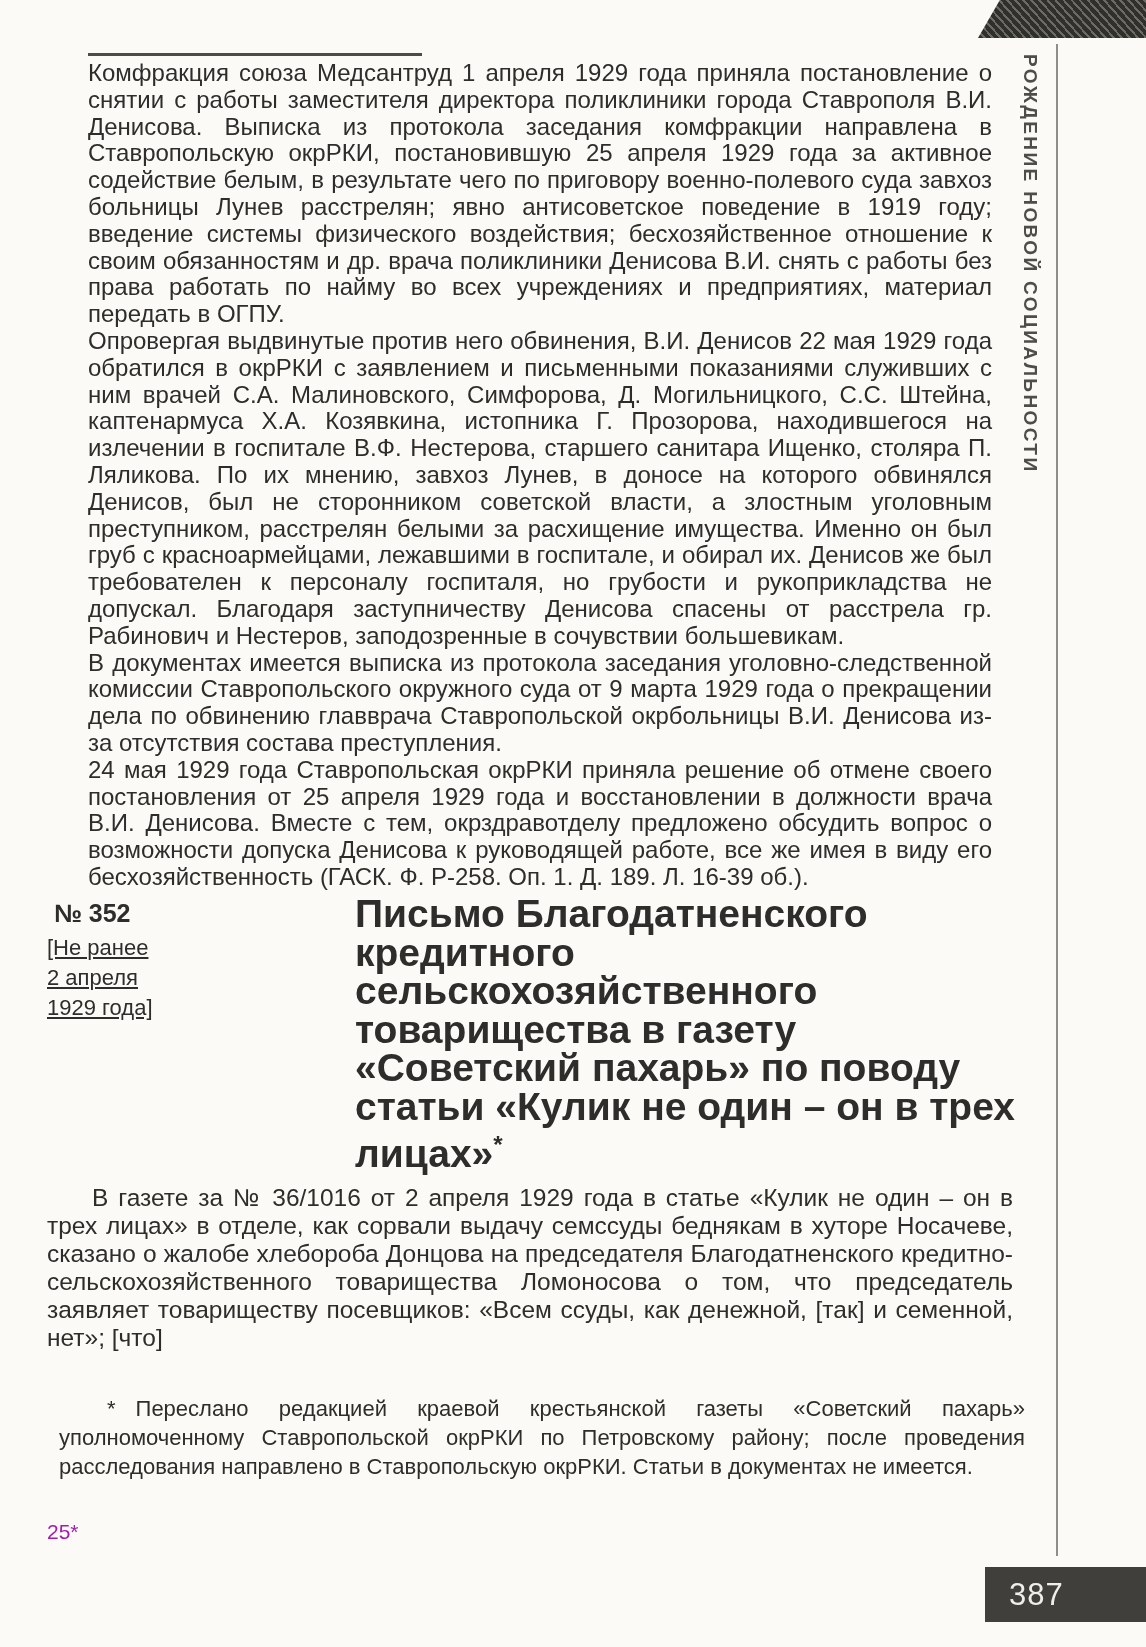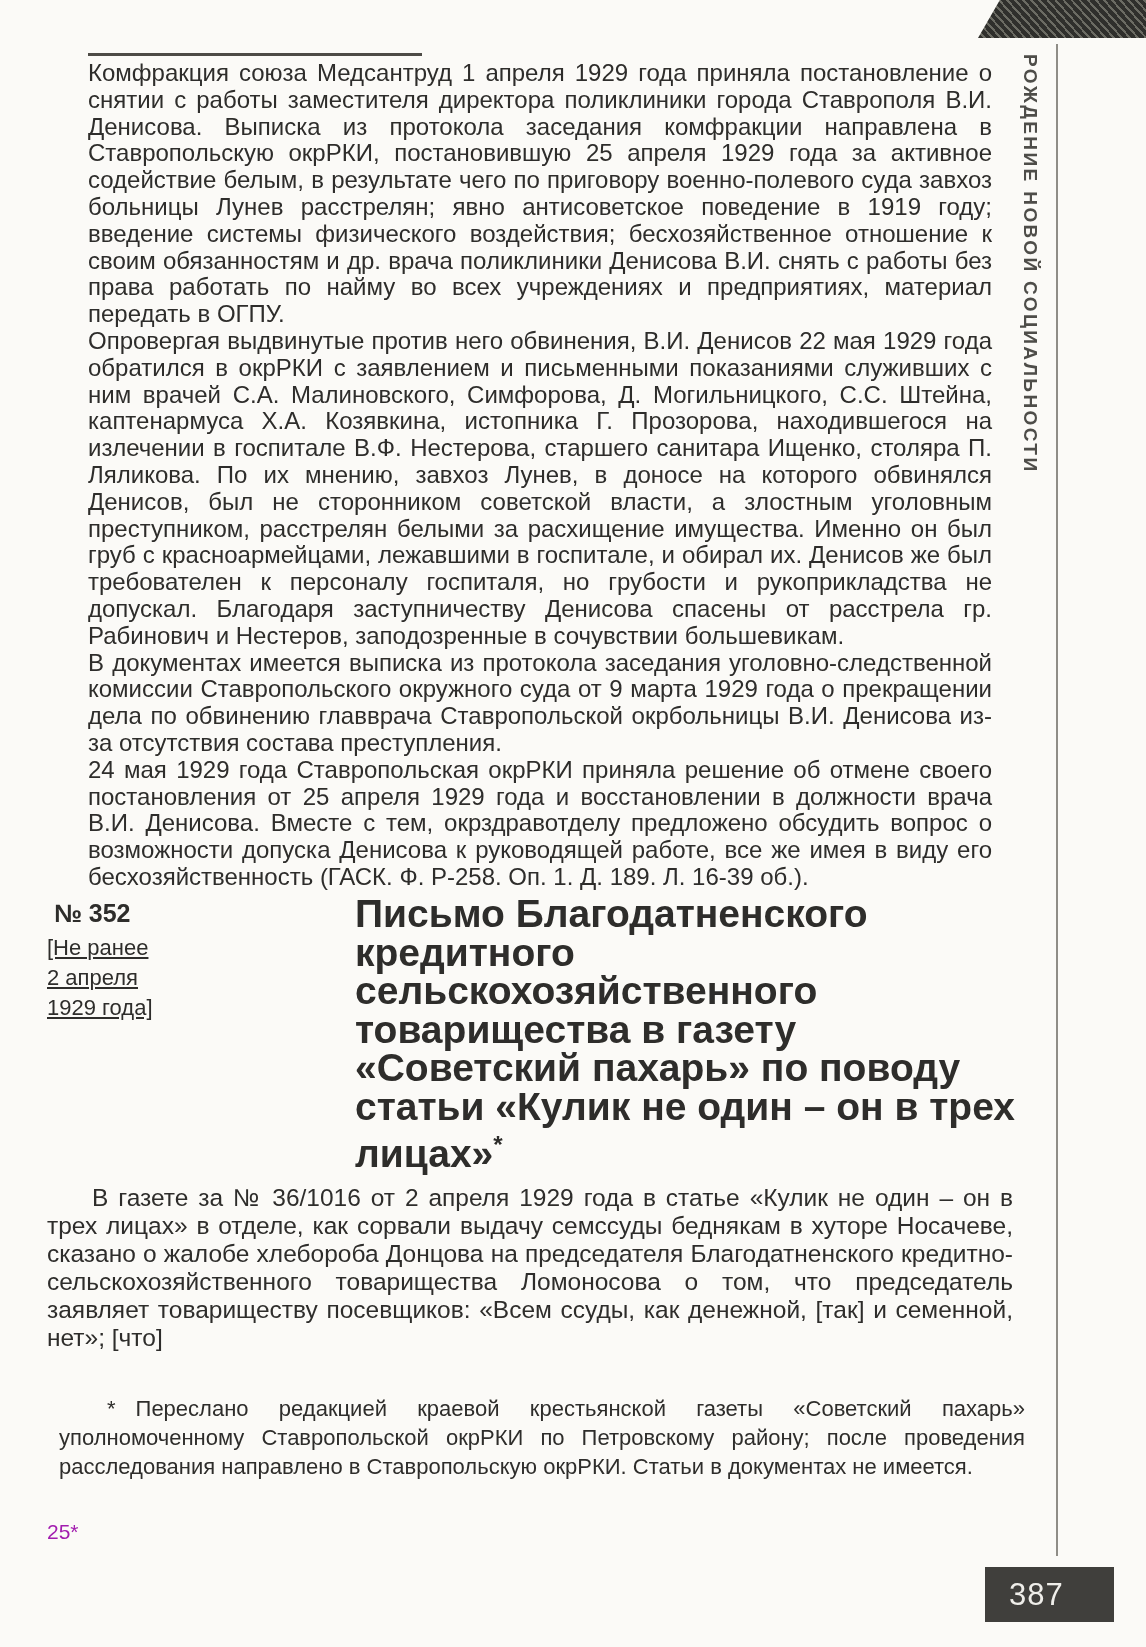--- a/index.html
+++ b/index.html
@@ -121,21 +121,21 @@
     position: absolute;
     left: 47px; top: 1511px;
     font-size: 21px;
     color: #a21caf;
     margin-top: 9px;
   }
 
   .page-number-box {
     position: absolute;
     left: 985px; top: 1567px;
-    width: 129px; height: 55px;
+    width: 161px; height: 55px;
     background: #403f3c;
     display: flex;
     align-items: center;
     padding-left: 24px;
     box-sizing: border-box;
   }
   .page-number {
     color: #efeeea;
     font-size: 31px;
     letter-spacing: 1px;

